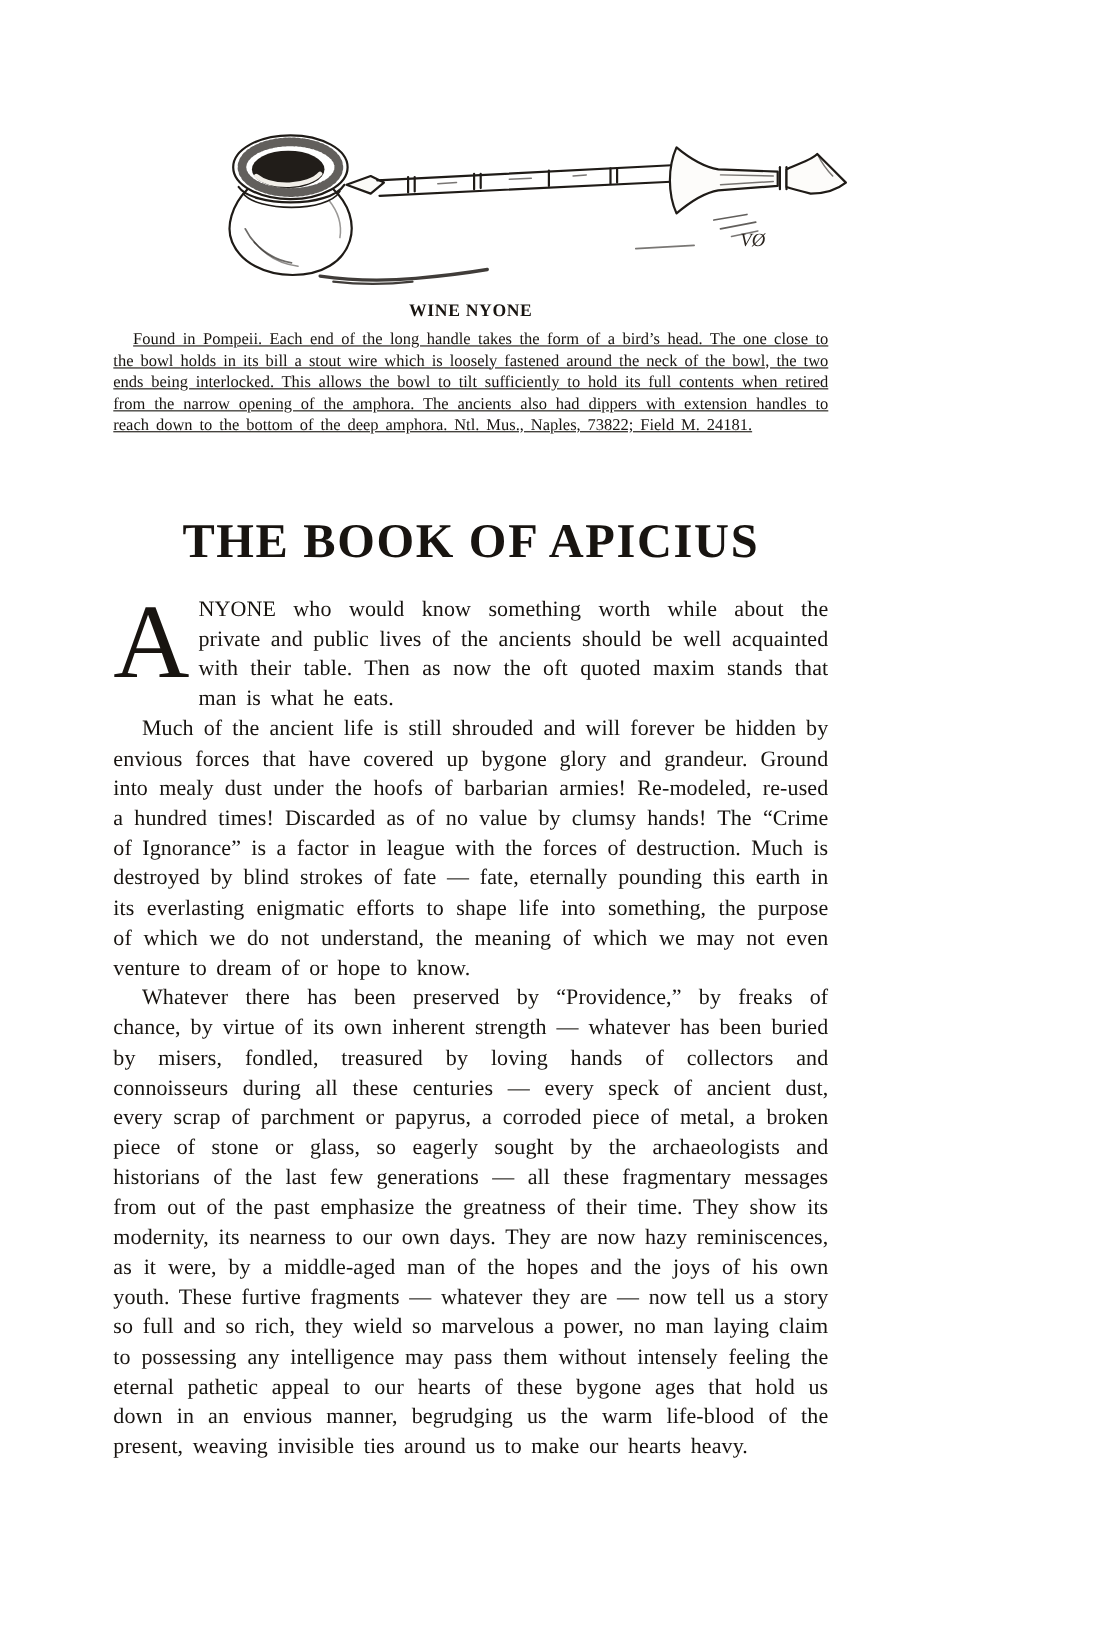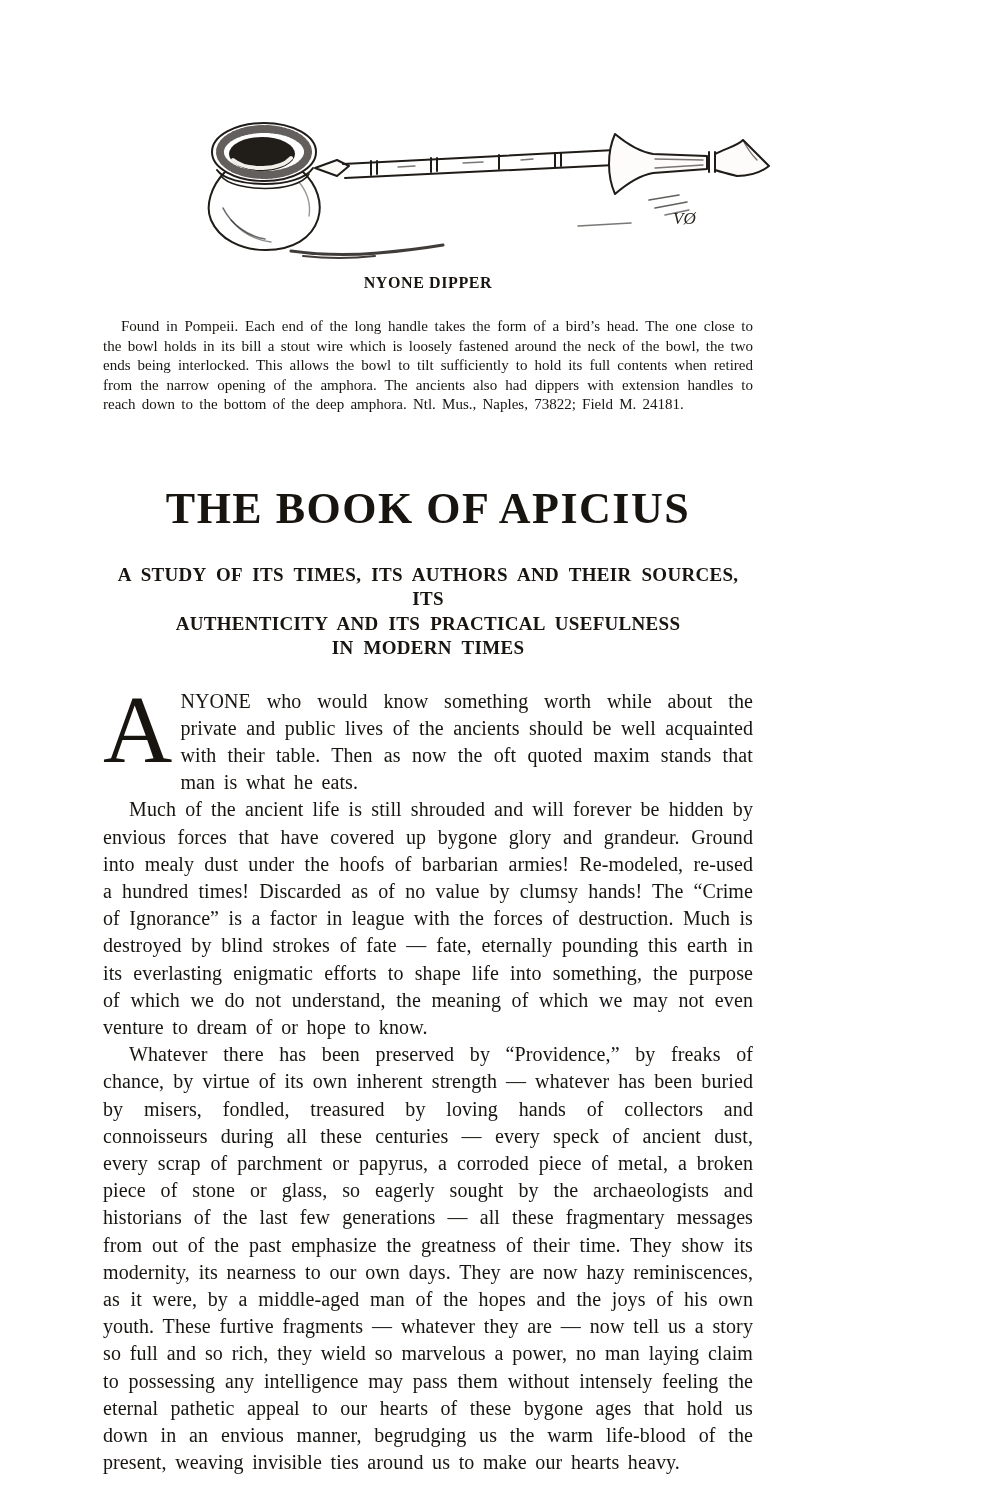--- a/index.html
+++ b/index.html
@@ -15,25 +15,26 @@
   }
   figure.dipper-figure { margin:0; padding:0; }
   svg.art { display:block; margin-left:100px; }
   .cap-title {
     text-align:center;
     font-size:16px; font-weight:bold;
     letter-spacing:0.6px;
     margin-top:14px;
   }
   .cap-body {
-    margin:25px 0 0 0;
+    margin:8px 0 0 0;
     font-size:15px; line-height:19.5px;
     text-align:justify;
     text-indent:18px;
     word-spacing:2.5px;
+    text-decoration:underline;
   }
   h1.book-title {
     margin:72px 0 0 0;
     text-align:center;
     font-size:44px; font-weight:bold;
     letter-spacing:1.5px;
     line-height:1;
     font-family:Liberation Serif, serif;
   }
   .subtitle {
@@ -115,32 +116,27 @@
           <path d="M540,28 C544,36 548,42 554,48" stroke-width="1.4" opacity="0.6"></path>
           <path d="M446,88 L476,83" stroke-width="1.6" opacity="0.7"></path>
           <path d="M452,96 L484,90" stroke-width="1.6" opacity="0.7"></path>
           <path d="M462,103 L486,98" stroke-width="1.4" opacity="0.6"></path>
         </g>
 
         <text x="470" y="112" font-size="17" font-style="italic" fill="#2a241e" stroke="none" font-family="'Liberation Serif', serif">VØ</text>
       </g>
     </svg>
     <figcaption>
-      <div class="cap-title">NYONE DIPPER</div>
+      <div class="cap-title">WINE NYONE</div>
       <p class="cap-body">Found in Pompeii. Each end of the long handle takes the form of a bird’s head. The one close to the bowl holds in its bill a stout wire which is loosely fastened around the neck of the bowl, the two ends being interlocked. This allows the bowl to tilt sufficiently to hold its full contents when retired from the narrow opening of the amphora. The ancients also had dippers with extension handles to reach down to the bottom of the deep amphora. Ntl. Mus., Naples, 73822; Field M. 24181.</p>
     </figcaption>
   </figure>
 
   <h1 class="book-title">THE BOOK OF APICIUS</h1>
 
-  <div class="subtitle">
-    <div>A STUDY OF ITS TIMES, ITS AUTHORS AND THEIR SOURCES, ITS</div>
-    <div>AUTHENTICITY AND ITS PRACTICAL USEFULNESS</div>
-    <div>IN MODERN TIMES</div>
-  </div>
 
   <div class="body-text">
     <p class="para">
       <span class="dropcap">A</span><span>NYONE who would know something worth while about the private and public lives of the ancients should be well acquainted with their table. Then as now the oft quoted maxim stands that man is what he eats.</span>
     </p>
     <p class="para indent">Much of the ancient life is still shrouded and will forever be hidden by envious forces that have covered up bygone glory and grandeur. Ground into mealy dust under the hoofs of barbarian armies! Re-modeled, re-used a hundred times! Discarded as of no value by clumsy hands! The “Crime of Ignorance” is a factor in league with the forces of destruction. Much is destroyed by blind strokes of fate — fate, eternally pounding this earth in its everlasting enigmatic efforts to shape life into something, the purpose of which we do not understand, the meaning of which we may not even venture to dream of or hope to know.</p>
     <p class="para indent">Whatever there has been preserved by “Providence,” by freaks of chance, by virtue of its own inherent strength — whatever has been buried by misers, fondled, treasured by loving hands of collectors and connoisseurs during all these centuries — every speck of ancient dust, every scrap of parchment or papyrus, a corroded piece of metal, a broken piece of stone or glass, so eagerly sought by the archaeologists and historians of the last few generations — all these fragmentary messages from out of the past emphasize the greatness of their time. They show its modernity, its nearness to our own days. They are now hazy reminiscences, as it were, by a middle-aged man of the hopes and the joys of his own youth. These furtive fragments — whatever they are — now tell us a story so full and so rich, they wield so marvelous a power, no man laying claim to possessing any intelligence may pass them without intensely feeling the eternal pathetic appeal to our hearts of these bygone ages that hold us down in an envious manner, begrudging us the warm life-blood of the present, weaving invisible ties around us to make our hearts heavy.</p>
   </div>
 
 </div>

